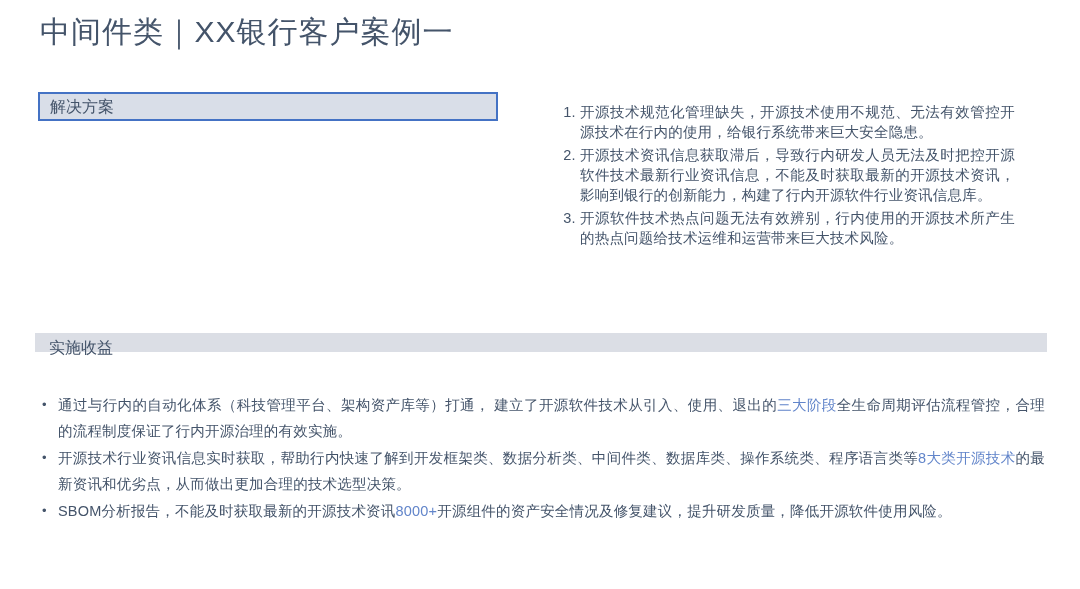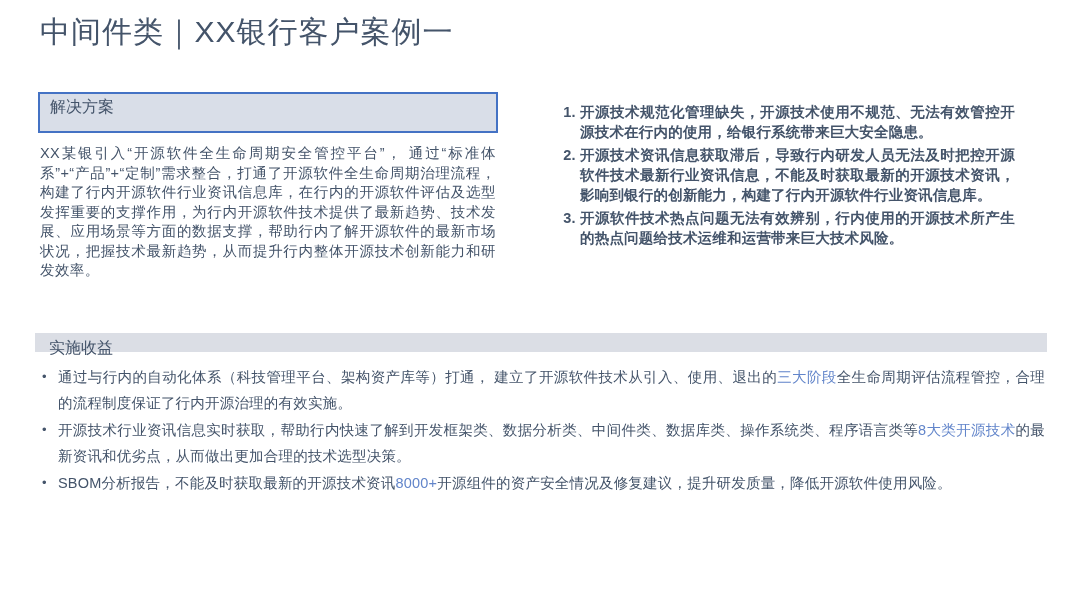--- a/index.html
+++ b/index.html
@@ -12,21 +12,21 @@
 
   .title{
     position:absolute;left:40px;top:12px;margin:0;
     font-size:30px;font-weight:400;letter-spacing:1px;
     color:var(--text-slate,#44546A);
   }
 
   
   .col-left{position:absolute;left:38px;top:92px;width:460px;}
   .solution-header{
-    box-sizing:border-box;height:41px;line-height:25px;
+    box-sizing:border-box;height:29px;line-height:25px;
     border:2px solid var(--accent-blue,#4472C4);
     background:var(--panel-fill,#D9DEE8);
     padding-left:10px;
     font-family:"Liberation Serif","DejaVu Serif",serif;
     font-size:16px;color:var(--text-slate,#44546A);
   }
   .solution-body{
     margin:11px 2px 0 2px;
     font-size:14.5px;line-height:19.5px;
     text-align:justify;letter-spacing:.4px;
@@ -39,32 +39,32 @@
     background:var(--pain-red,#C05C6E);
     border-left:4px solid var(--pain-red-dark,#9E3F52);
     padding-left:9px;
     font-family:"Liberation Serif","DejaVu Serif",serif;
     font-size:16px;color:#ffffff;
   }
   .pain-list{
     margin:10px 0 0 0;padding-left:22px;
     font-size:14.5px;line-height:20px;text-align:justify;letter-spacing:.2px;
   }
-  .pain-list li{margin-bottom:3px;font-weight:bold;}
+  .pain-list li{margin-bottom:3px;}
 
   
   .benefits-header{
     position:absolute;left:35px;top:333px;width:1012px;height:19px;
     box-sizing:border-box;line-height:29px;padding-left:14px;
     background:var(--gray-fill,#DBDEE5);
     font-family:"Liberation Serif","DejaVu Serif",serif;
     font-size:16px;color:var(--text-slate,#44546A);
   }
   .benefits-list{
-    position:absolute;left:40px;top:364px;width:1005px;
+    position:absolute;left:40px;top:392px;width:1005px;
     margin:0;padding:0;list-style:none;
     font-size:14.5px;line-height:26px;text-align:justify;letter-spacing:.2px;
   }
   .benefits-list li{position:relative;padding-left:18px;margin-bottom:1px;}
   .benefits-list li::before{
     content:"•";position:absolute;left:2px;top:0;
     font-size:13px;color:var(--text-slate,#44546A);
   }
   .hl{color:var(--highlight-blue,#6285CA);}
 </style>
@@ -72,21 +72,20 @@
 <body>
 
 <div class="slide">
 
   <h1 class="title">中间件类｜XX银行客户案例一</h1>
 
   <section class="col-left">
     <div class="solution-header">
       <span>解决方案</span>
     </div>
-    <p class="solution-body">XX某银引入“开源软件全生命周期安全管控平台”， 通过“标准体系”+“产品”+“定制”需求整合，打通了开源软件全生命周期治理流程，构建了行内开源软件行业资讯信息库，在行内的开源软件评估及选型发挥重要的支撑作用，为行内开源软件技术提供了最新趋势、技术发展、应用场景等方面的数据支撑，帮助行内了解开源软件的最新市场状况，把握技术最新趋势，从而提升行内整体开源技术创新能力和研发效率。</p>
   </section>
 
   <section class="col-right">
     <ol class="pain-list">
         <li>开源技术规范化管理缺失，开源技术使用不规范、无法有效管控开源技术在行内的使用，给银行系统带来巨大安全隐患。</li>
         <li>开源技术资讯信息获取滞后，导致行内研发人员无法及时把控开源软件技术最新行业资讯信息，不能及时获取最新的开源技术资讯，影响到银行的创新能力，构建了行内开源软件行业资讯信息库。</li>
         <li>开源软件技术热点问题无法有效辨别，行内使用的开源技术所产生的热点问题给技术运维和运营带来巨大技术风险。</li>
       </ol>
   </section>
 

